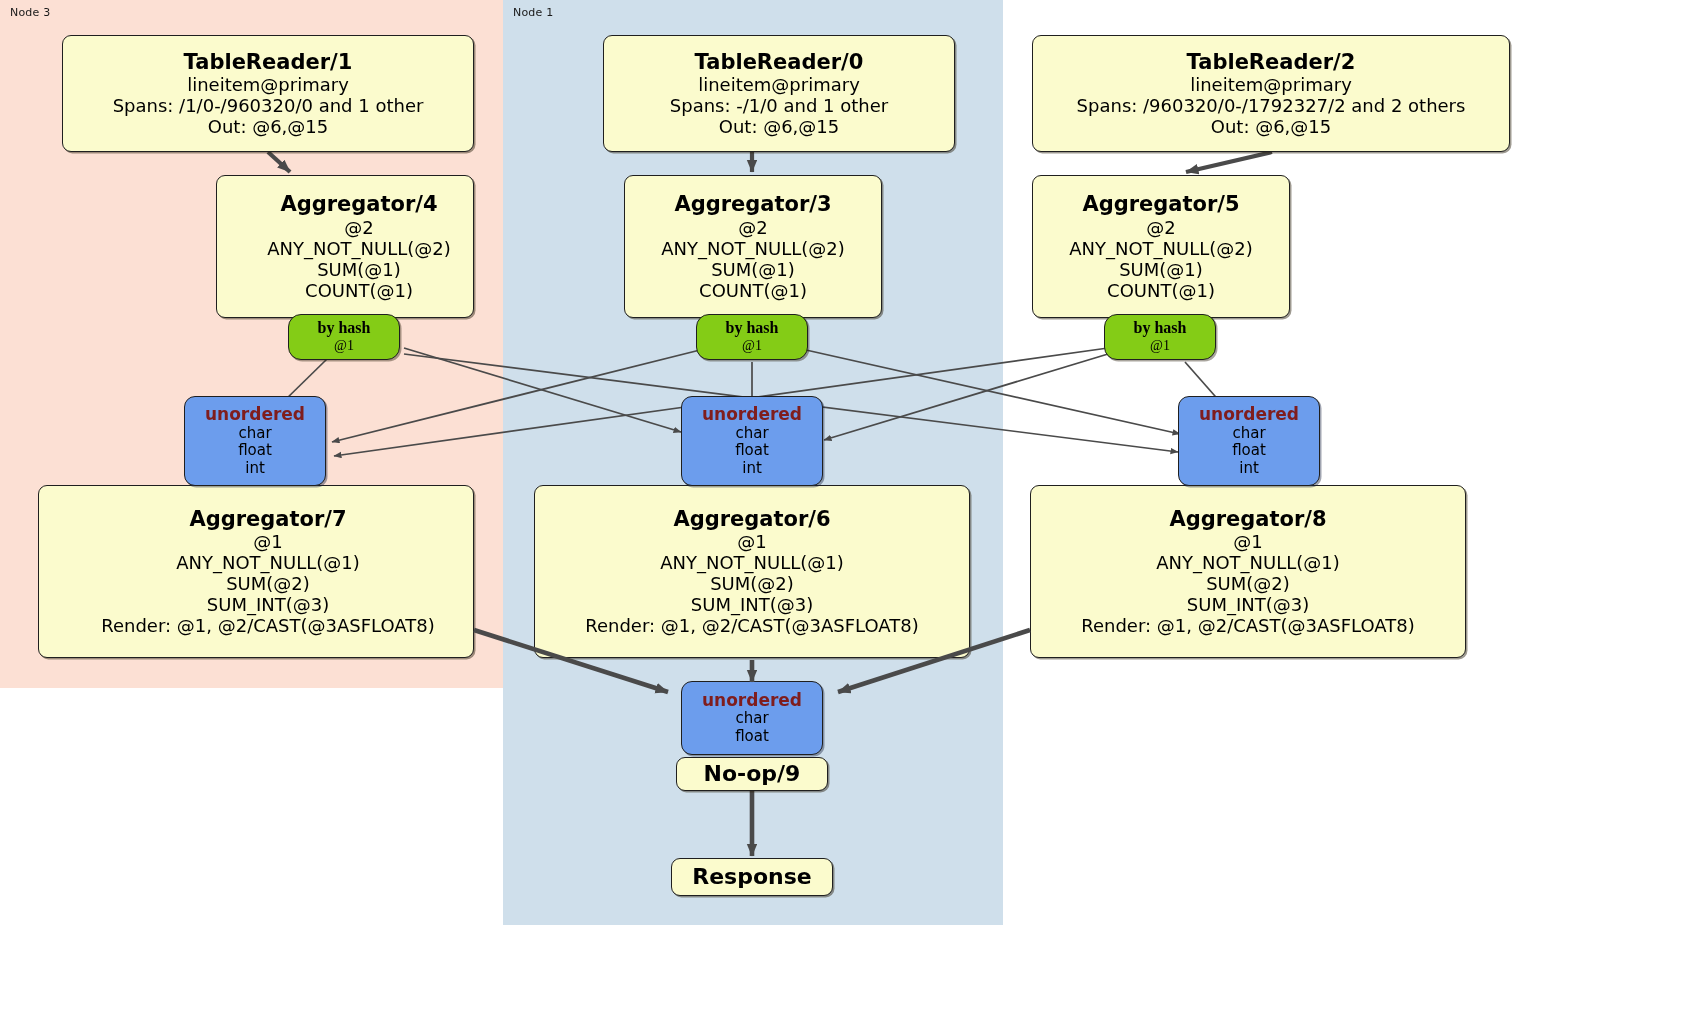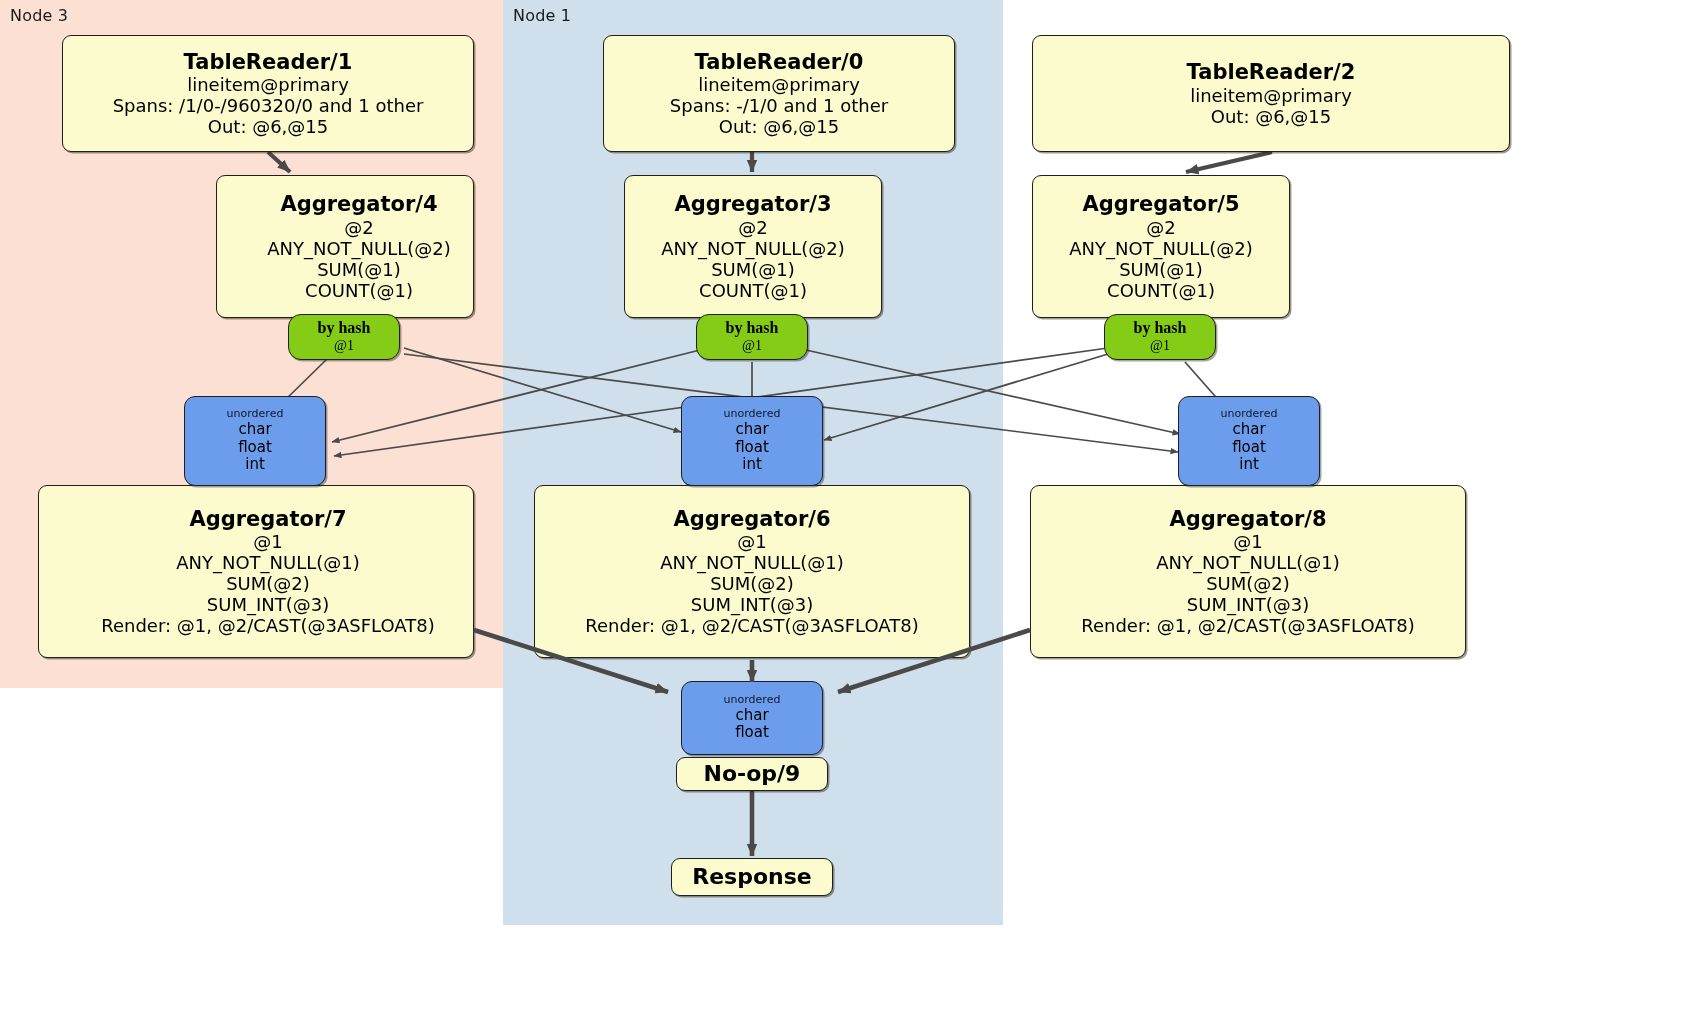--- a/index.html
+++ b/index.html
@@ -1,37 +1,37 @@
 <!DOCTYPE html>
 <html><head>
 <meta charset="utf-8">
 <style>
   html,body{margin:0;padding:0;background:#ffffff;}
   body{font-family:"DejaVu Sans","Liberation Sans",sans-serif;}
   #stage{position:relative;width:1706px;height:1016px;overflow:hidden;background:#fff;}
 
   .panel{position:absolute;box-sizing:border-box;}
-  .panel-label{position:absolute;left:10px;top:6px;font-size:16px;color:#1a1a1a;letter-spacing:.2px;}
+  .panel-label{position:absolute;left:10px;top:6px;font-size:11px;color:#1a1a1a;letter-spacing:.2px;}
 
   svg.edges{position:absolute;left:0;top:0;width:1706px;height:1016px;overflow:visible;}
   svg.edges.under{z-index:2;}
   svg.edges.over{z-index:6;}
 
   .node{position:absolute;box-sizing:border-box;border:1.6px solid #1f1f1f;
         display:flex;flex-direction:column;align-items:center;justify-content:center;
         text-align:center;line-height:1.17;}
   .proc{background:#fbfbcd;border-radius:9px;box-shadow:1.5px 1.5px 0 rgba(40,30,10,.45);z-index:4;}
   .router{background:#84cc16;border-radius:13px;box-shadow:1.5px 1.5px 0 rgba(40,30,10,.4);z-index:5;font-family:Liberation Serif, serif;}
   .recv{background:#6c9ded;border-radius:11px;box-shadow:1.5px 1.5px 0 rgba(20,30,60,.4);z-index:5;}
 
   .t-title{font-weight:bold;font-size:21px;color:#000;}
   .t-line{font-size:18px;color:#000;}
   .r-title{font-weight:bold;font-size:16px;color:#000;}
   .r-line{font-size:14px;color:#000;}
-  .v-title{font-weight:normal;font-size:11px;color:#0f172a;}
+  .v-title{font-weight:bold;font-size:17px;color:#7f1d1d;}
   .v-line{font-size:15px;color:#000;}
   .plain{font-weight:bold;font-size:22px;color:#000;}
 </style>
 </head>
 <body>
 
 <div id="stage">
 
   <div class="panel" style="left:0px;top:0px;width:503px;height:688px;background:#fce0d4;">
     <span class="panel-label">Node 3</span>
@@ -142,20 +142,21 @@
     <div class="t-line">@1</div>
     <div class="t-line">ANY_NOT_NULL(@1)</div>
     <div class="t-line">SUM(@2)</div>
     <div class="t-line">SUM_INT(@3)</div>
     <div class="t-line">Render: @1, @2/CAST(@3ASFLOAT8)</div>
   </div>
 
   <div class="node proc" style="left:1032px;top:35px;width:478px;height:117px;">
     <div class="t-title">TableReader/2</div>
     <div class="t-line">lineitem@primary</div>
+    <div class="t-line">Spans: /960320/0-/1792327/2 and 2 others</div>
     <div class="t-line">Out: @6,@15</div>
   </div>
 
   <div class="node proc" style="left:1032px;top:175px;width:258px;height:143px;">
     <div class="t-title">Aggregator/5</div>
     <div class="t-line">@2</div>
     <div class="t-line">ANY_NOT_NULL(@2)</div>
     <div class="t-line">SUM(@1)</div>
     <div class="t-line">COUNT(@1)</div>
   </div>

